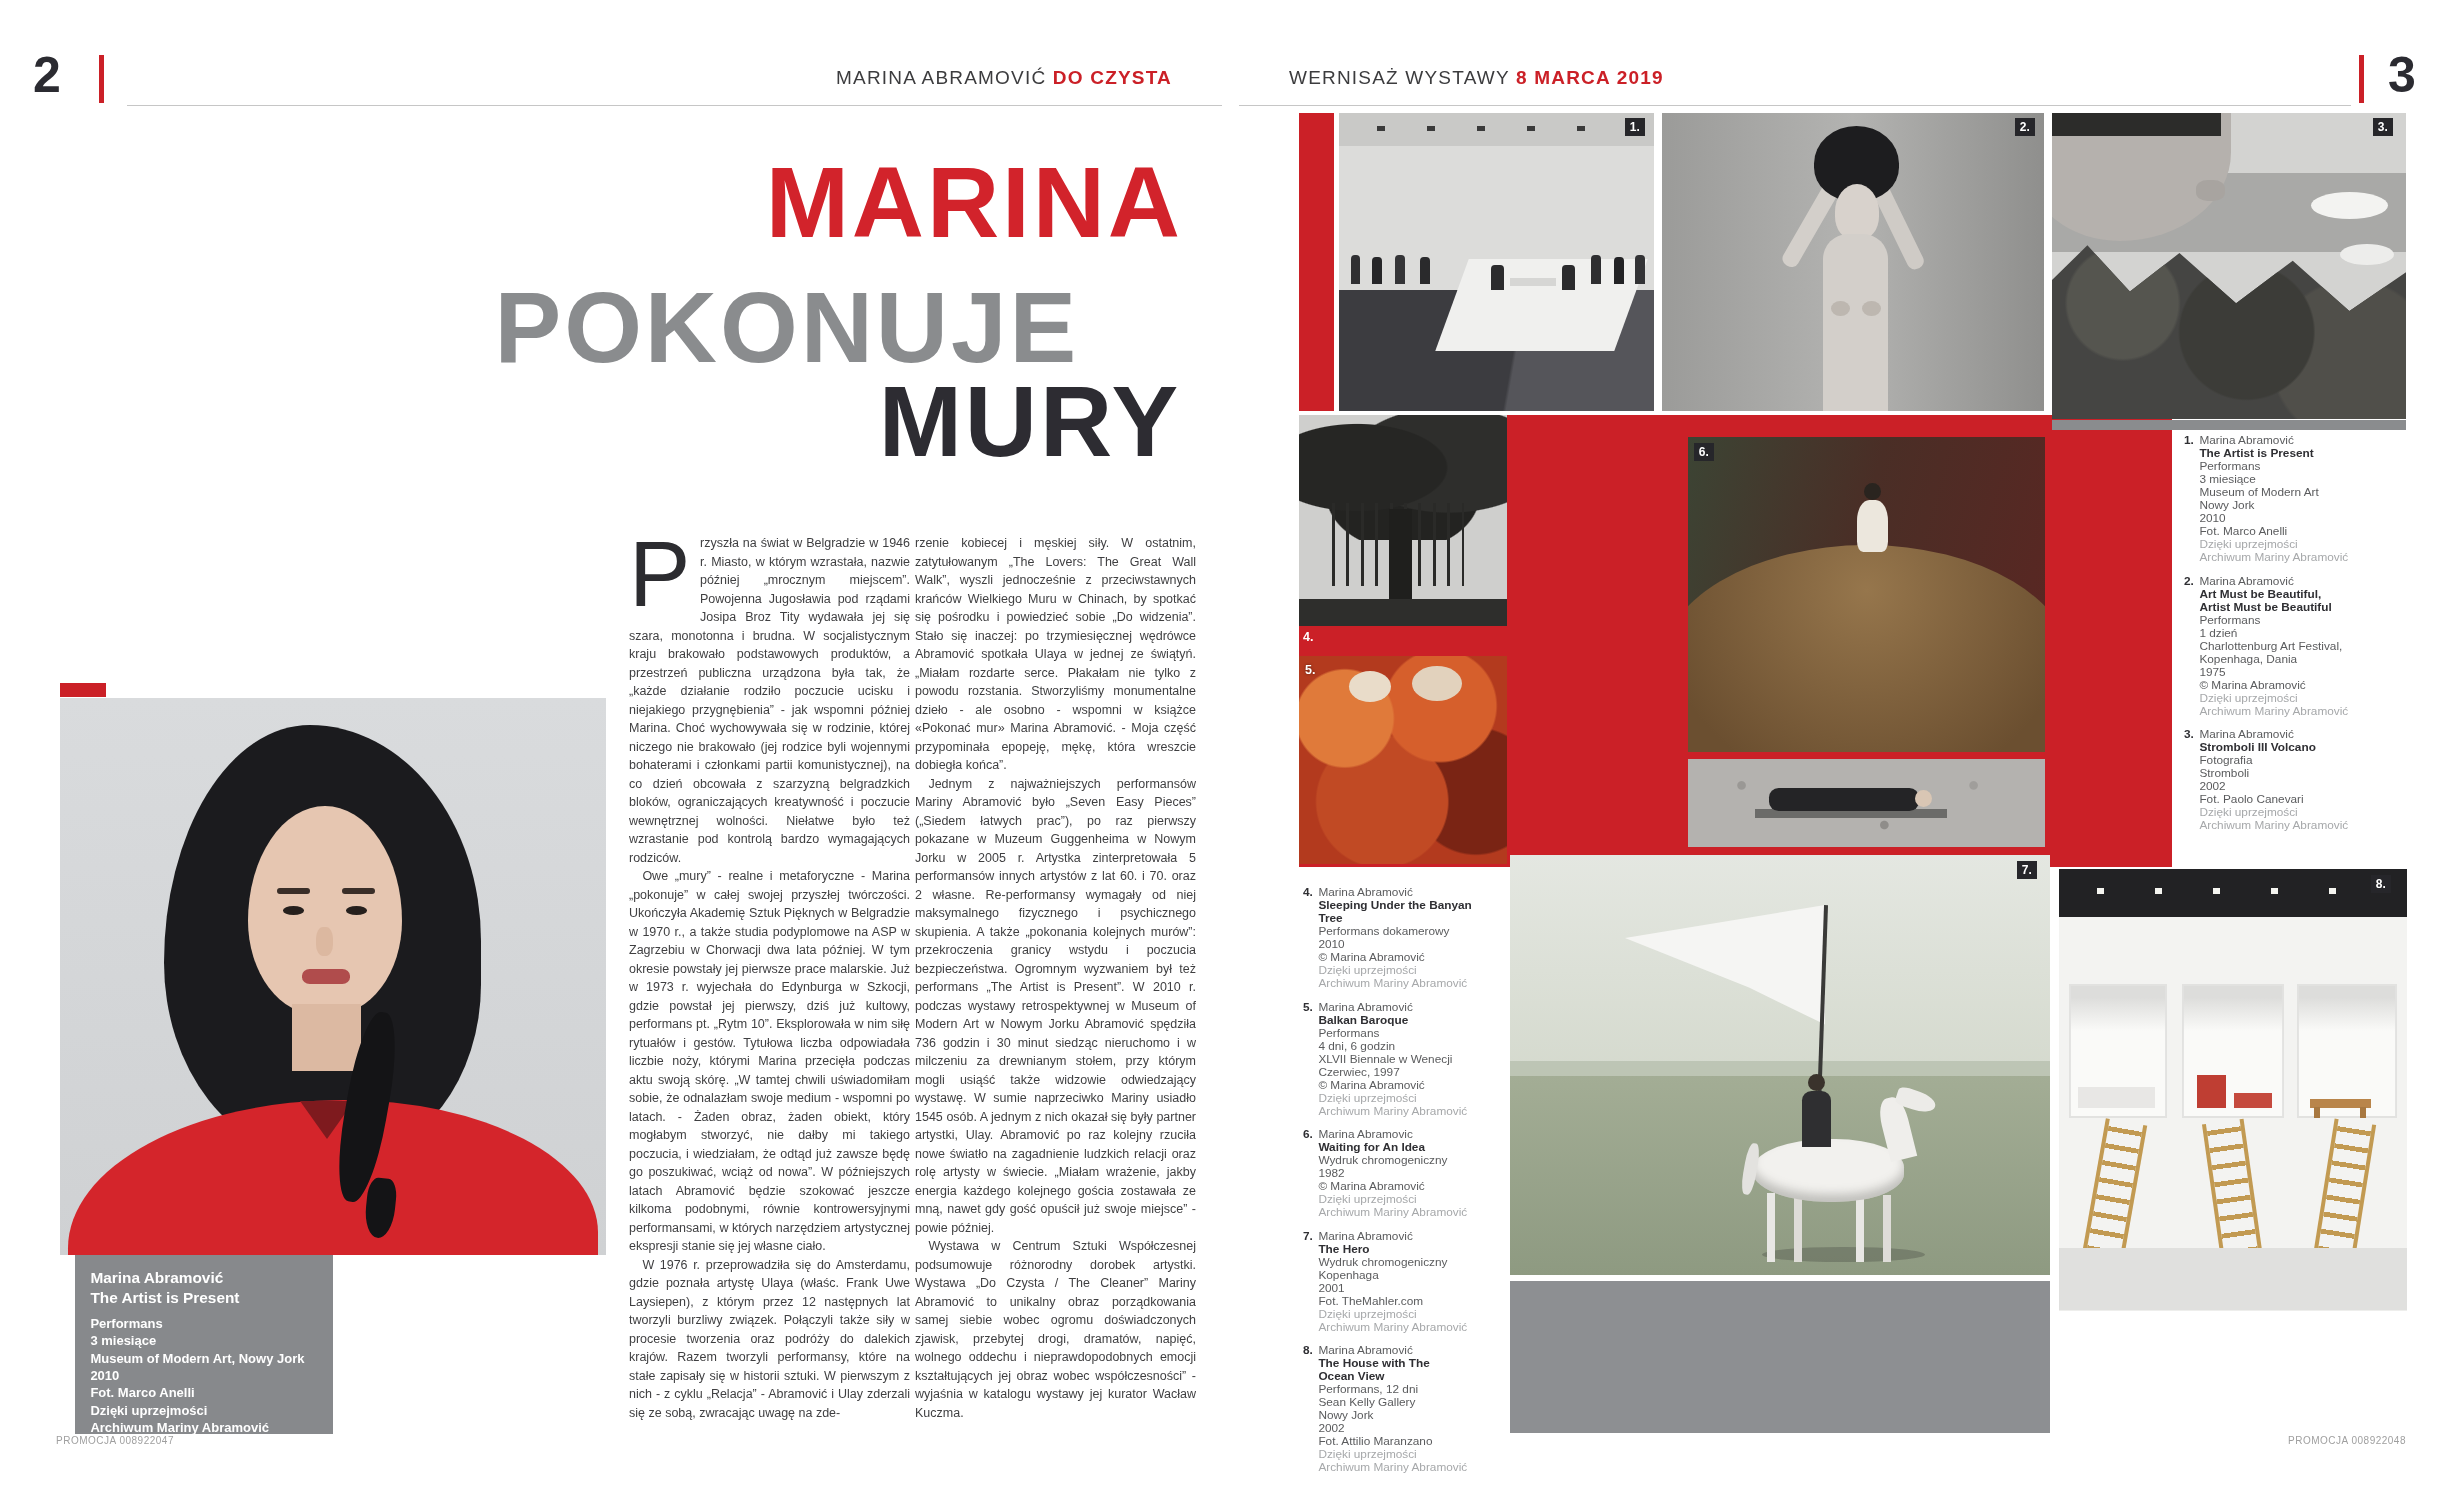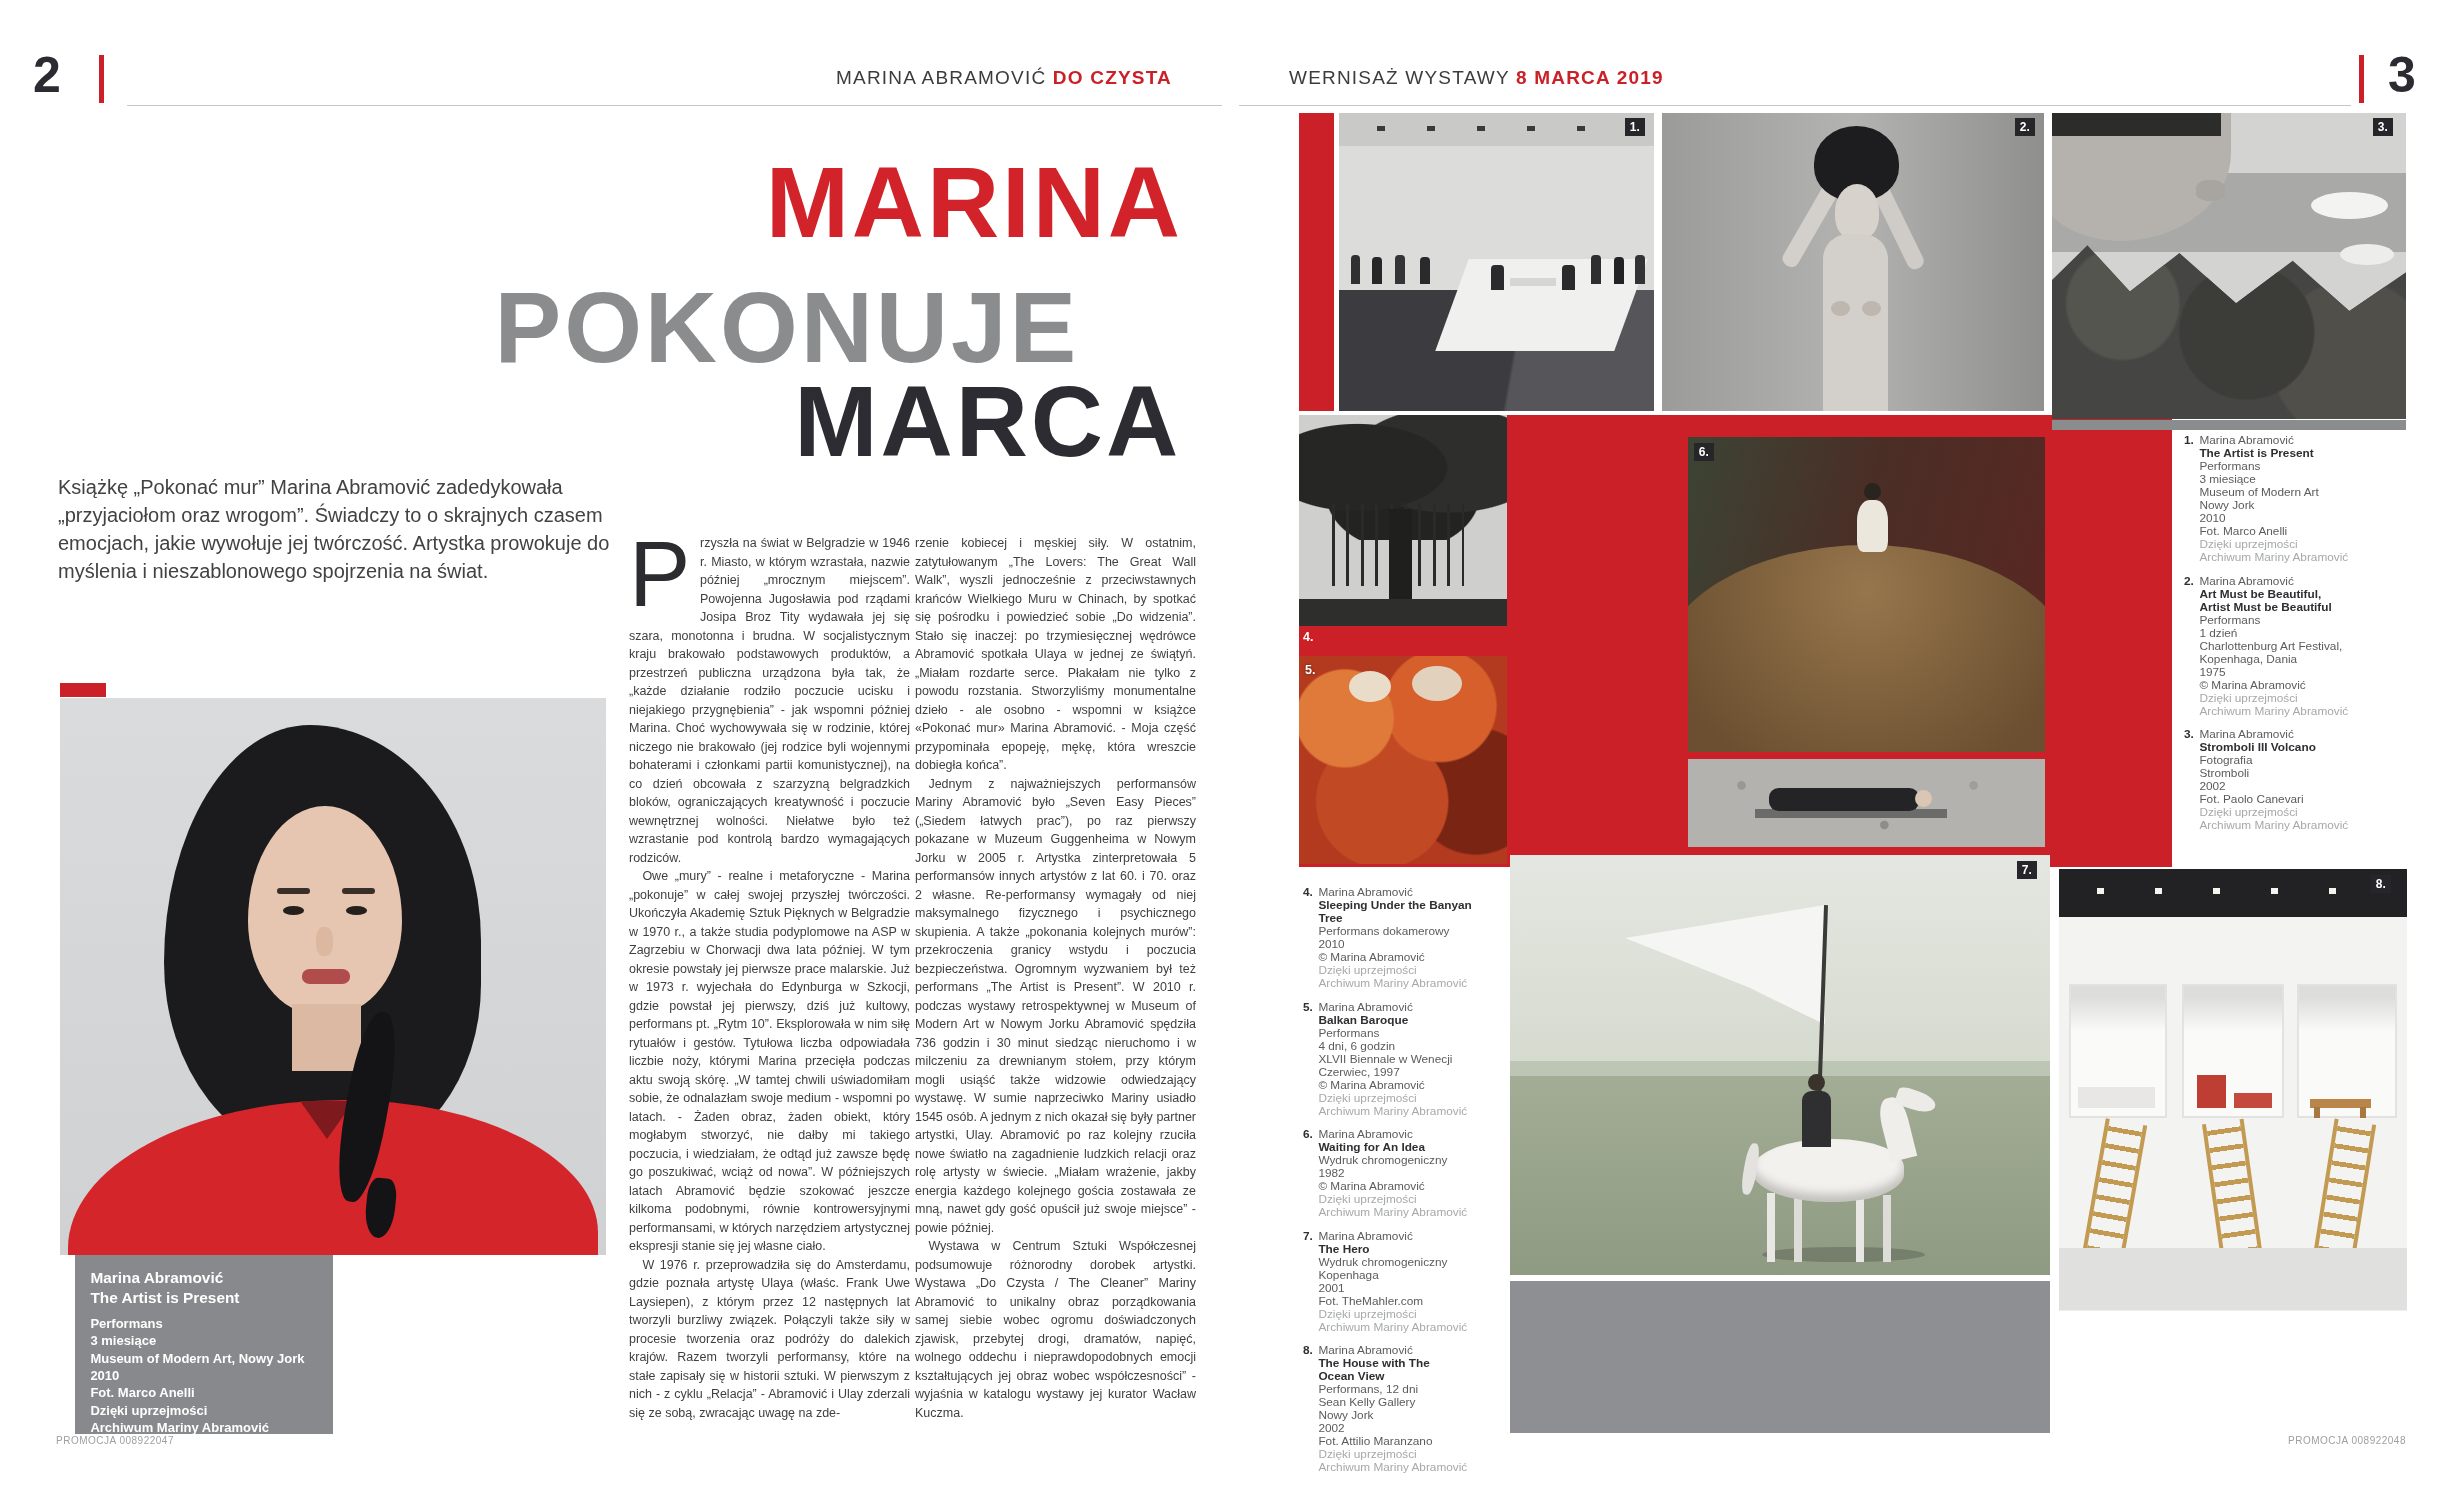--- a/index.html
+++ b/index.html
@@ -69,24 +69,23 @@
 
   <div class="kicker" style="left:1289px;top:67px;">
     <span>WERNISAŻ WYSTAWY </span><span class="accent">8 MARCA 2019</span>
   </div>
   <div class="rule" style="left:1239px;top:105px;width:1112px;"></div>
   <div class="redbar" style="left:2359px;top:55px;"></div>
   <div class="pagenum" style="left:2388px;top:50px;">3</div>
 
   <div class="display t1" style="right:1276px;top:152px;">MARINA</div>
   <div class="display t2" style="right:1380px;top:277px;">POKONUJE</div>
-  <div class="display t3" style="right:1278px;top:371px;">MARCA</div>
+  <div class="display t3" style="right:1278px;top:371px;">MURY</div>
 
   <div class="intro">
-    <span>Książkę „Pokonać mur” Marina Abramović zadedykowała „przyjaciołom oraz wrogom”. Świadczy to o skrajnych czasem emocjach, jakie wywołuje jej twórczość. Artystka prowokuje do myślenia i nieszablonowego spojrzenia na świat.</span>
   </div>
 
   <div id="col1" class="bodycol" style="left:629px;">
     <p>Przyszła na świat w Belgradzie w 1946 r. Miasto, w którym wzrastała, nazwie później „mrocznym miejscem”. Powojenna Jugosławia pod rządami Josipa Broz Tity wydawała jej się szara, monotonna i brudna. W socjalistycznym kraju brakowało podstawowych produktów, a przestrzeń publiczna urządzona była tak, że „każde działanie rodziło poczucie ucisku i niejakiego przygnębienia” - jak wspomni później Marina. Choć wychowywała się w rodzinie, której niczego nie brakowało (jej rodzice byli wojennymi bohaterami i członkami partii komunistycznej), na co dzień obcowała z szarzyzną belgradzkich bloków, ograniczających kreatywność i poczucie wewnętrznej wolności. Niełatwe było też wzrastanie pod kontrolą bardzo wymagających rodziców.</p>
     <p>Owe „mury” - realne i metaforyczne - Marina „pokonuje” w całej swojej przyszłej twórczości. Ukończyła Akademię Sztuk Pięknych w Belgradzie w 1970 r., a także studia podyplomowe na ASP w Zagrzebiu w Chorwacji dwa lata później. W tym okresie powstały jej pierwsze prace malarskie. Już w 1973 r. wyjechała do Edynburga w Szkocji, gdzie powstał jej pierwszy, dziś już kultowy, performans pt. „Rytm 10”. Eksplorowała w nim siłę rytuałów i gestów. Tytułowa liczba odpowiadała liczbie noży, którymi Marina przecięła podczas aktu swoją skórę. „W tamtej chwili uświadomiłam sobie, że odnalazłam swoje medium - wspomni po latach. - Żaden obraz, żaden obiekt, który mogłabym stworzyć, nie dałby mi takiego poczucia, i wiedziałam, że odtąd już zawsze będę go poszukiwać, wciąż od nowa”. W późniejszych latach Abramović będzie szokować jeszcze kilkoma podobnymi, równie kontrowersyjnymi performansami, w których narzędziem artystycznej ekspresji stanie się jej własne ciało.</p>
     <p>W 1976 r. przeprowadziła się do Amsterdamu, gdzie poznała artystę Ulaya (właśc. Frank Uwe Laysiepen), z którym przez 12 następnych lat tworzyli burzliwy związek. Połączyli także siły w procesie tworzenia oraz podróży do dalekich krajów. Razem tworzyli performansy, które na stałe zapisały się w historii sztuki. W pierwszym z nich - z cyklu „Relacja” - Abramović i Ulay zderzali się ze sobą, zwracając uwagę na zde-</p>
   </div>
   <div id="col2" class="bodycol" style="left:915px;">
     <p>rzenie kobiecej i męskiej siły. W ostatnim, zatytułowanym „The Lovers: The Great Wall Walk”, wyszli jednocześnie z przeciwstawnych krańców Wielkiego Muru w Chinach, by spotkać się pośrodku i powiedzieć sobie „Do widzenia”. Stało się inaczej: po trzymiesięcznej wędrówce Abramović spotkała Ulaya w jednej ze świątyń. „Miałam rozdarte serce. Płakałam nie tylko z powodu rozstania. Stworzyliśmy monumentalne dzieło - ale osobno - wspomni w książce «Pokonać mur» Marina Abramović. - Moja część przypominała epopeję, mękę, która wreszcie dobiegła końca”.</p>
     <p>Jednym z najważniejszych performansów Mariny Abramović było „Seven Easy Pieces” („Siedem łatwych prac”), po raz pierwszy pokazane w Muzeum Guggenheima w Nowym Jorku w 2005 r. Artystka zinterpretowała 5 performansów innych artystów z lat 60. i 70. oraz 2 własne. Re-performansy wymagały od niej maksymalnego fizycznego i psychicznego skupienia. A także „pokonania kolejnych murów”: przekroczenia granicy wstydu i poczucia bezpieczeństwa. Ogromnym wyzwaniem był też performans „The Artist is Present”. W 2010 r. podczas wystawy retrospektywnej w Museum of Modern Art w Nowym Jorku Abramović spędziła 736 godzin i 30 minut siedząc nieruchomo i w milczeniu za drewnianym stołem, przy którym mogli usiąść także widzowie odwiedzający wystawę. W sumie naprzeciwko Mariny usiadło 1545 osób. A jednym z nich okazał się były partner artystki, Ulay. Abramović po raz kolejny rzuciła nowe światło na zagadnienie ludzkich relacji oraz rolę artysty w świecie. „Miałam wrażenie, jakby energia każdego kolejnego gościa zostawała ze mną, nawet gdy gość opuścił już swoje miejsce” - powie później.</p>

